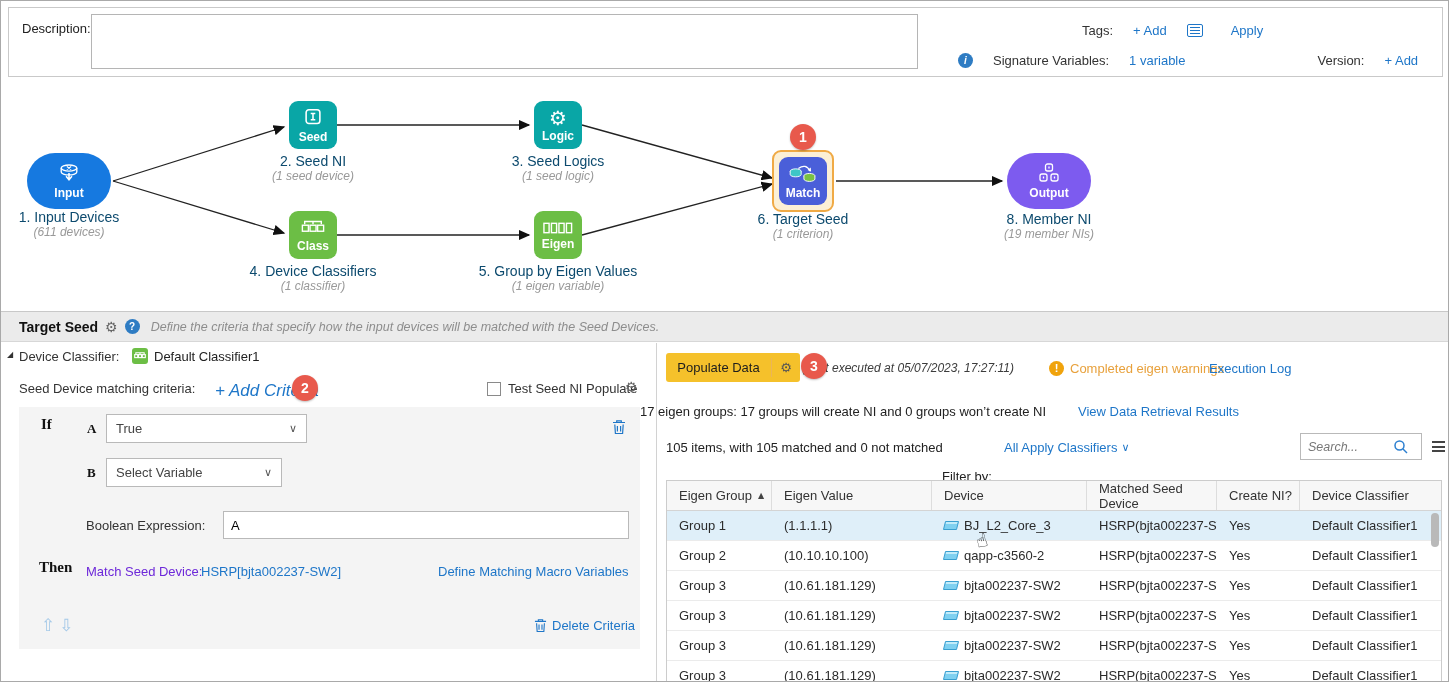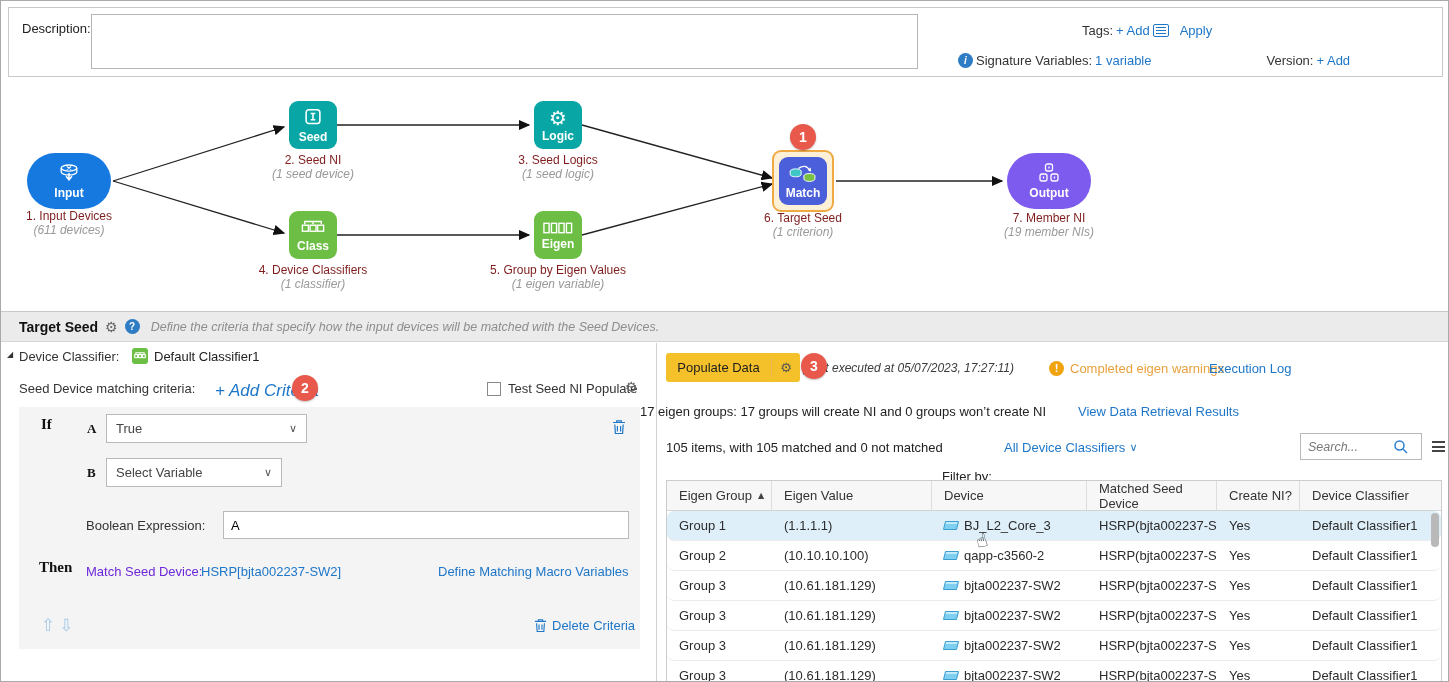--- a/index.html
+++ b/index.html
@@ -9,40 +9,40 @@
   .abs { position:absolute; }
 
   
   .top-box { left:7px; top:6px; width:1435px; height:70px; border:1px solid #c9c9c9; background:#fff; }
   .desc-label { left:21px; top:20px; color:#222; }
   .desc-area { left:90px; top:13px; width:827px; height:55px; border:1px solid #b5b5b5; resize:none;
                font-family:"Liberation Sans", sans-serif; font-size:13px; padding:4px 6px; outline:none; }
   .link { color:#1e76c8; cursor:pointer; text-decoration:none; }
   .tags-row { left:1081px; top:22px; }
   .sig-row  { left:957px; top:52px; }
-  .inline-row { display:flex; align-items:center; gap:3px; white-space:nowrap; }
+  .inline-row { display:flex; align-items:center; gap:20px; white-space:nowrap; }
   .info-circle { display:inline-block; width:15px; height:15px; border-radius:50%; background:#2e7cc3;
                  color:#fff; font-size:10px; font-weight:bold; text-align:center; line-height:15px; font-style:italic; }
   .list-icon { display:inline-block; width:16px; height:13px; border:1px solid #1e76c8; border-radius:2px; position:relative; }
   .list-icon:before { content:""; position:absolute; left:2px; top:2px; width:10px; height:1px; background:#1e76c8;
                       box-shadow:0 3px 0 #1e76c8, 0 6px 0 #1e76c8; }
 
   
   .diagram-svg { left:0; top:0; pointer-events:none; }
   .node { display:flex; flex-direction:column; align-items:center; justify-content:center; color:#fff; }
   .pill { width:84px; height:56px; border-radius:28px; }
   .sq   { width:48px; height:48px; border-radius:9px; }
   .node-blue   { background:#1679e0; }
   .node-teal   { background:#09a6a6; }
   .node-green  { background:#6cbe45; }
   .node-match  { background:#4a5fd9; }
   .node-purple { background:#7d5bef; }
   .node-word { font-weight:bold; font-size:12px; margin-top:1px; }
   .node-label { text-align:center; }
-  .node-title { font-size:12px; color:#7f1d1d; }
+  .node-title { font-size:14px; color:#0c4a6e; }
   .node-sub   { font-size:12px; font-style:italic; color:#999; }
   .hl-box { left:771px; top:149px; width:62px; height:62px; border:2px solid #f0aa45; background:#fcf0d6;
             border-radius:9px; }
   .badge { width:26px; height:26px; border-radius:50%; background:#e8594c; color:#fff; font-weight:bold;
            font-size:14px; text-align:center; line-height:26px; box-shadow:0 1px 2px rgba(0,0,0,.25); z-index:6; }
   .gear-glyph { font-family:"DejaVu Sans", sans-serif; font-style:normal; }
 
   
   .section-bar { left:0; top:310px; width:1449px; height:31px; background:#ebebeb;
                  border-top:1px solid #c8c8c8; border-bottom:1px solid #d7d7d7;
@@ -112,21 +112,21 @@
   .search-input::placeholder { color:#777; font-style:italic; }
   .hamburger { left:1431px; top:440px; width:13px; height:11px; cursor:pointer; }
   .hamburger div { height:2px; background:#444; margin-bottom:2.5px; }
 
   
   .table { left:665px; top:479px; width:776px; border:1px solid #ccc; background:#fff; }
   .thead { display:flex; background:#f7f7f7; border-bottom:1px solid #d4d4d4; height:30px; }
   .thcell { display:flex; align-items:center; padding-left:12px; color:#333; border-right:1px solid #ddd;
             height:100%; cursor:pointer; }
   .thcell:last-child { border-right:none; }
-  .trow { display:flex; height:30px; border-bottom:1px solid #ebebeb; background:#fff;border-radius:7px; }
+  .trow { display:flex; height:30px; border-bottom:1px solid #ebebeb; background:#fff; }
   .trow.sel { background:#dfeff9; }
   .tcell { display:flex; align-items:center; padding-left:12px; color:#2b2b2b; overflow:hidden; white-space:nowrap; }
   .c0{width:105px}.c1{width:160px}.c2{width:155px}.c3{width:130px}.c4{width:83px}.c5{flex:1}
   .sort-tri { font-size:8px; color:#444; margin-left:6px; font-family:"DejaVu Sans", sans-serif; }
   .dev-icon { display:inline-block; width:14px; height:9px; margin-right:6px; background:#7fd0f0;
               border:1px solid #3a9fd0; transform:skewX(-14deg); border-radius:1px;
               box-shadow:inset 0 2px 0 #c2ecfa; }
   .scroll-thumb { left:1430px; top:512px; width:8px; height:34px; background:#b9b9b9; border-radius:4px; }
   .cursor-hand { left:975px; top:528px; font-family:"DejaVu Sans", sans-serif; font-size:19px; color:#222;
                  transform:rotate(-14deg); z-index:4; }
@@ -256,21 +256,21 @@
   <div class="abs node pill node-purple" style="left:1006px; top:152px;">
     <svg width="26" height="22" viewBox="0 0 26 22">
       <rect x="9.5" y="1" width="7" height="7" rx="2" fill="none" stroke="#fff" stroke-width="1.3"></rect>
       <rect x="4" y="11" width="7" height="7" rx="2" fill="none" stroke="#fff" stroke-width="1.3"></rect>
       <rect x="15" y="11" width="7" height="7" rx="2" fill="none" stroke="#fff" stroke-width="1.3"></rect>
       <path d="M13 3.5 v2 M7.5 13.5 v2 M18.5 13.5 v2" stroke="#fff" stroke-width="1.3"></path>
     </svg>
     <span class="node-word">Output</span>
   </div>
   <div class="abs node-label" style="left:948px; top:210px; width:200px;">
-    <div class="node-title">7. Member NI</div>
+    <div class="node-title">8. Member NI</div>
     <div class="node-sub">(19 member NIs)</div>
   </div>
 
   <div class="abs section-bar">
     <span class="section-title">Target Seed</span>
     <span class="gear-glyph" style="color:#666; font-size:14px;">⚙</span>
     <span class="q-circle">?</span>
     <span class="section-desc">Define the criteria that specify how the input devices will be matched with the Seed Devices.</span>
   </div>
   <div class="abs v-divider"></div>
@@ -335,21 +335,21 @@
   <span class="abs warn-icon">!</span>
   <span class="abs warn-text">Completed eigen warnings</span>
   <span class="abs exec-log link">Execution Log</span>
 
   <span class="abs eigen-line">17 eigen groups: 17 groups will create NI and 0 groups won’t create NI</span>
   <span class="abs view-link link">View Data Retrieval Results</span>
 
   <span class="abs items-line">105 items, with 105 matched and 0 not matched</span>
   <span class="abs filter-label">Filter by:</span>
   <span class="abs filter-value link">
-    <span>All Device Classifiers</span>
+    <span>All Apply Classifiers</span>
     <span class="chev" style="color:#1e76c8">∨</span>
   </span>
   <div class="abs search-box">
     <input class="search-input" placeholder="Search..." style="">
     <svg width="16" height="16" viewBox="0 0 16 16">
       <circle cx="6.5" cy="6.5" r="4.5" fill="none" stroke="#2b7fd0" stroke-width="1.5"></circle>
       <line x1="10" y1="10" x2="14" y2="14" stroke="#2b7fd0" stroke-width="1.5"></line>
     </svg>
   </div>
   <div class="abs hamburger">

